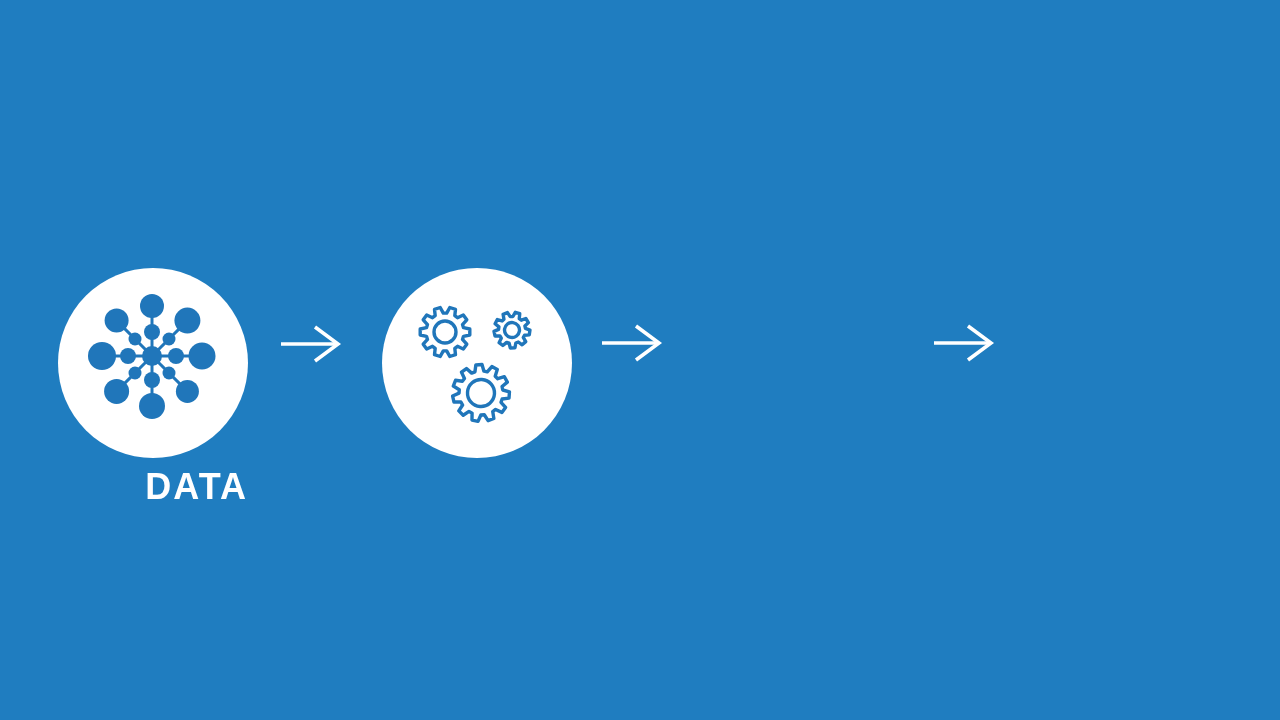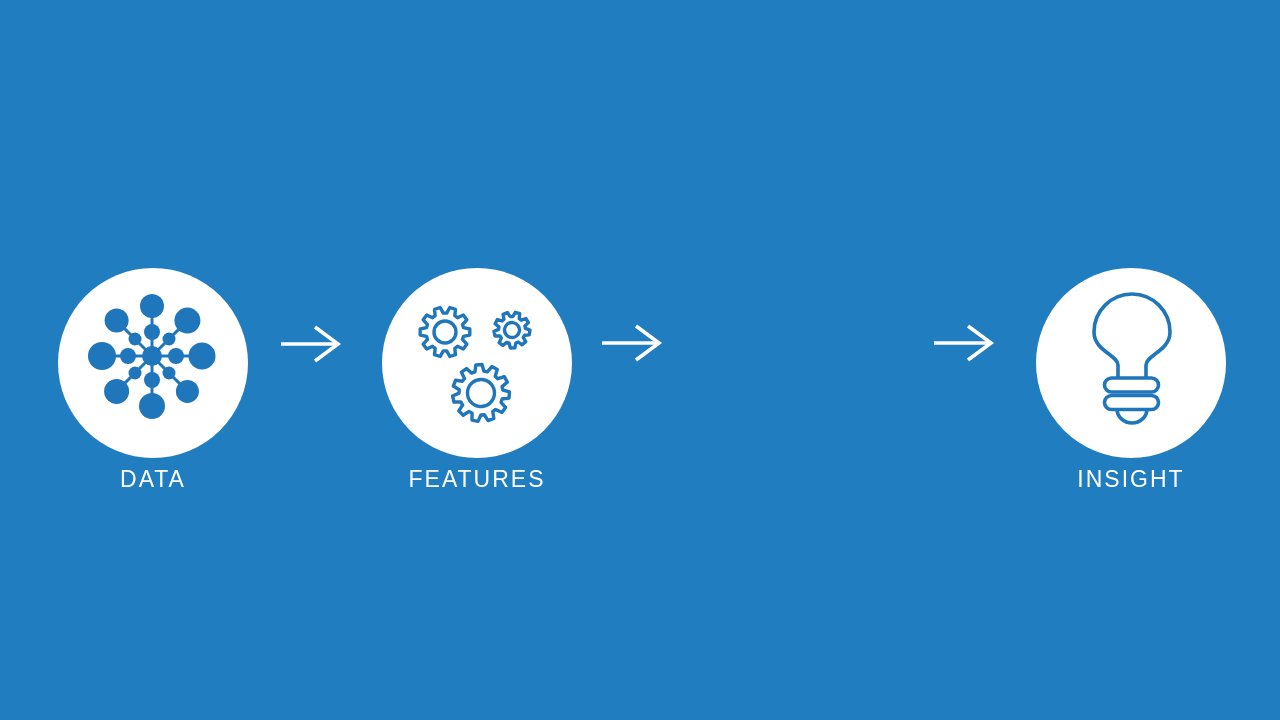--- a/index.html
+++ b/index.html
@@ -4,22 +4,22 @@
 <style>
   :root{
     --bg:#1f7dc0; --icon:#2076ba; --circle:#ffffff; --text:#ffffff;
   }
   *{margin:0;padding:0;box-sizing:border-box;}
   body{font-family:"Liberation Sans","DejaVu Sans",sans-serif;}
   .stage{position:relative;width:1280px;height:720px;background:var(--bg);overflow:hidden;}
   .step{position:absolute;top:268px;width:190px;}
   .circle{position:relative;width:190px;height:190px;border-radius:50%;background:var(--circle);}
   .icon{position:absolute;}
-  .label{position:absolute;top:198px;left:0;width:190px;text-align:center;
-         color:var(--text);font-size:23px;font-weight:400;letter-spacing:2px;}
+  .label{position:absolute;top:198px;left:0;width:190px;text-align:right;
+         color:var(--text);font-size:36px;font-weight:700;letter-spacing:2px;}
   .arrow{position:absolute;}
   .stk{fill:none;stroke:var(--icon);}
   .fil{fill:var(--icon);stroke:none;}
   .wstk{fill:none;stroke:var(--text);}
 </style>
 </head>
 <body>
 
 <div class="stage">
 
@@ -79,45 +79,31 @@
             <path d="M17.8,-2.4L17.8,2.4L13.1,3.4L12.2,5.8L15.2,9.6L12.1,13.3L7.9,11.0L5.6,12.3L5.4,17.2L0.8,18.0L-1.0,13.5L-3.6,13.0L-6.9,16.6L-11.0,14.3L-9.5,9.6L-11.1,7.6L-16.0,8.3L-17.6,3.9L-13.4,1.3L-13.4,-1.3L-17.6,-3.9L-16.0,-8.3L-11.1,-7.6L-9.5,-9.6L-11.0,-14.3L-6.9,-16.6L-3.6,-13.0L-1.0,-13.5L0.8,-18.0L5.4,-17.2L5.6,-12.3L7.9,-11.0L12.1,-13.3L15.2,-9.6L12.2,-5.8L13.1,-3.4Z"></path>
               <circle cx="0" cy="0" r="7.5"></circle>
           </g>
           <g transform="translate(4,30) rotate(4)">
             <path d="M28.3,-3.1L28.3,3.1L21.5,4.5L20.6,7.9L25.5,12.7L22.2,17.9L15.7,15.4L13.0,17.7L14.6,24.5L9.0,27.1L4.8,21.5L1.4,22.0L-1.0,28.5L-7.1,27.6L-7.5,20.7L-10.7,19.2L-16.2,23.4L-20.9,19.4L-17.5,13.3L-19.4,10.4L-26.3,10.9L-28.1,5.0L-21.9,1.7L-21.9,-1.7L-28.1,-5.0L-26.3,-10.9L-19.4,-10.4L-17.5,-13.3L-20.9,-19.4L-16.2,-23.4L-10.7,-19.2L-7.5,-20.7L-7.1,-27.6L-1.0,-28.5L1.4,-22.0L4.8,-21.5L9.0,-27.1L14.6,-24.5L13.0,-17.7L15.7,-15.4L22.2,-17.9L25.5,-12.7L20.6,-7.9L21.5,-4.5Z"></path>
               <circle cx="0" cy="0" r="13.5"></circle>
           </g>
         </g>
       </svg>
     </div>
-    <div class="label">FEATURES</div>
   </div>
 
   <svg class="arrow" style="left:599px;top:321px" width="68" height="44" viewBox="0 0 68 44">
     <g class="wstk" stroke-width="3.6">
       <line x1="3" y1="22" x2="57" y2="22"></line>
       <polyline points="37,5 60,22 37,39"></polyline>
     </g>
   </svg>
 
 
   <svg class="arrow" style="left:931px;top:321px" width="68" height="44" viewBox="0 0 68 44">
     <g class="wstk" stroke-width="3.6">
       <line x1="3" y1="22" x2="57" y2="22"></line>
       <polyline points="37,5 60,22 37,39"></polyline>
     </g>
   </svg>
 
-  <div class="step" style="left:1036px">
-    <div class="circle">
-      <svg class="icon" style="left:25px;top:20px" width="140" height="150" viewBox="-70 -75 140 150">
-        <g class="stk" stroke-width="3.6" stroke-linejoin="round">
-          <path d="M-13,15 L-13,2 C-13,-8 -37,-12 -37,-31 A38,38 0 1,1 39,-31 C39,-12 15,-8 15,2 L15,15"></path>
-          <rect x="-26.5" y="15" width="54" height="14" rx="7"></rect>
-          <rect x="-26.5" y="32.5" width="54" height="14" rx="7"></rect>
-          <path d="M-14,46 a15,14 0 0,0 30,0"></path>
-        </g>
-      </svg>
-    </div>
-    <div class="label">INSIGHT</div>
-  </div>
 
 </div>
 
 </body></html>

